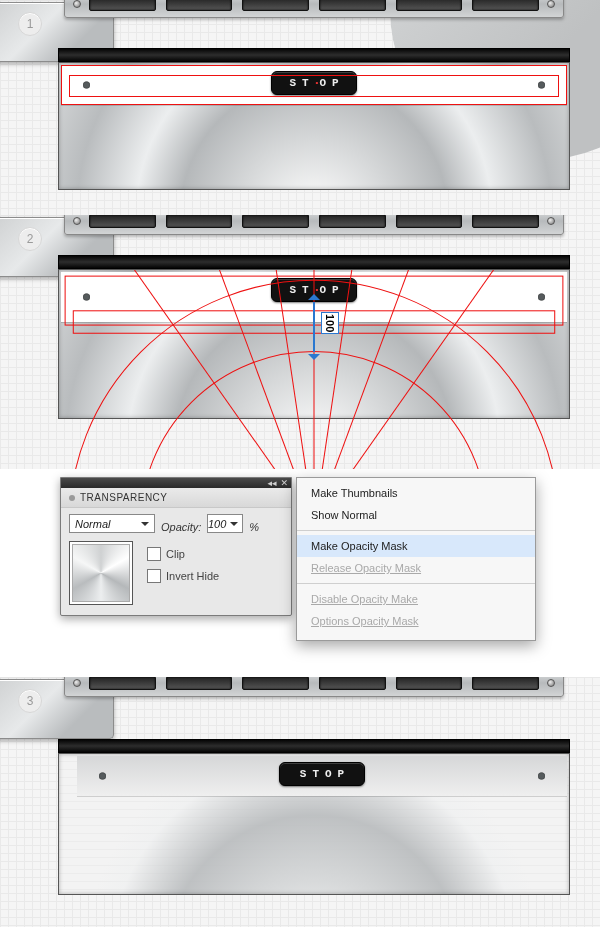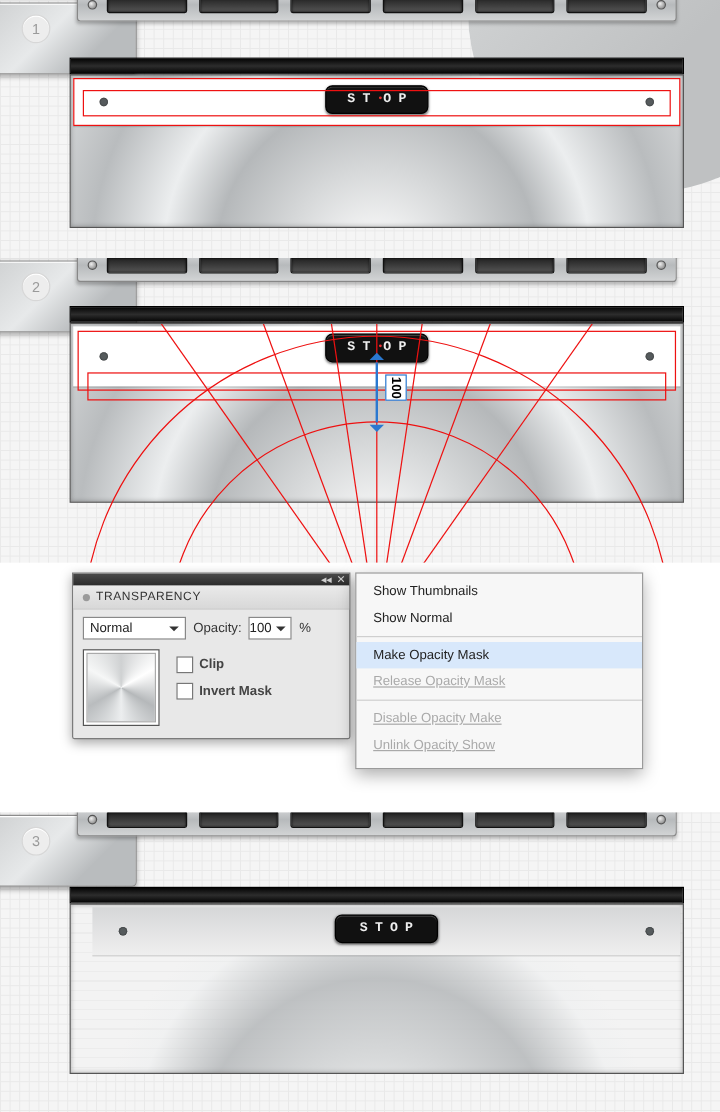--- a/index.html
+++ b/index.html
@@ -144,21 +144,21 @@
   .ai-panel .tabtitle{
     height:20px;display:flex;align-items:center;padding:0 8px;
     background:linear-gradient(#eaeaea,#d8d8d8);border-bottom:1px solid #c8c8c8;
     font-size:10px;font-weight:normal;color:#333;letter-spacing:.5px;
   }
   .ai-panel .tabtitle::before{
     content:""; display:inline-block;width:6px;height:6px;border-radius:50%;
     background:#9a9a9a;margin-right:5px;
   }
   .ai-panel .body{padding:6px 8px 10px;}
-  .ai-panel .row{display:flex;gap:6px;align-items:center;}
+  .ai-panel .row{display:flex;gap:6px;align-items:flex-end;font-style:italic;}
   .ai-select{
     height:19px;border:1px solid #888;background:#fff;display:flex;align-items:center;
     padding:0 5px;min-width:86px;color:#222;
   }
   .ai-select .tri{margin-left:auto;width:0;height:0;border:4px solid transparent;border-top-color:#333;transform:translateY(2px);}
   .ai-label{color:#333;}
   .ai-num{
     width:36px;height:19px;border:1px solid #888;background:#fff;display:flex;align-items:center;justify-content:flex-end;
     padding:0 4px;color:#222;
   }
@@ -166,21 +166,21 @@
   .ai-panel .swatchrow{display:flex;gap:14px;margin-top:8px;align-items:flex-start;}
   .ai-swatch{
     width:64px;height:64px;border:1px solid #555;background:#fff;padding:2px;position:relative;
     box-shadow: 0 1px 0 #fff inset;
   }
   .ai-swatch .brushed{
     width:100%;height:100%;
     background: conic-gradient(from 0deg,#cfd1d2,#fff,#b5b8ba,#eceeef,#b9bcbe,#f6f7f7,#cfd1d2);
     border:1px solid #aaa;
   }
-  .ai-checks{display:flex;flex-direction:column;gap:8px;padding-top:6px;font-weight:bold;}
+  .ai-checks{display:flex;flex-direction:column;gap:8px;padding-top:6px;}
   .ai-check{display:flex;gap:5px;align-items:center;color:#444;}
   .ai-check .bx{width:14px;height:14px;border:1px solid #777;background:#fff;}
 
   
   .flyout{
     position:absolute;left:296px;top:8px;width:240px;background:#f7f7f7;border:1px solid #9a9a9a;
     box-shadow:0 5px 14px rgba(0,0,0,.35);padding:4px 0 8px;
   }
   .flyout .item{
     padding:5px 14px;color:#222;white-space:nowrap;
@@ -320,36 +320,36 @@
         <div class="ai-swatch">
             <div class="brushed"></div>
           </div>
         <div class="ai-checks">
           <label class="ai-check">
             <span class="bx"></span>
             <span>Clip</span>
           </label>
           <label class="ai-check">
             <span class="bx"></span>
-            <span>Invert Mask</span>
+            <span>Invert Hide</span>
           </label>
         </div>
       </div>
     </div>
   </div>
 
   <div class="flyout">
-    <div class="item">Show Thumbnails</div>
+    <div class="item">Make Thumbnails</div>
     <div class="item">Show Normal</div>
     <div class="sep"></div>
     <div class="item selected">Make Opacity Mask</div>
     <div class="item disabled">Release Opacity Mask</div>
     <div class="sep"></div>
     <div class="item disabled">Disable Opacity Make</div>
-    <div class="item disabled">Unlink Opacity Show</div>
+    <div class="item disabled">Options Opacity Mask</div>
   </div>
 </div>
 
 <div class="pane grid-bg" style="top:677px;height:250px;">
   <div class="step-badge" style="left:18px;top:12px;">3</div>
   <div class="corner" style="top:2px;left:-6px;"></div>
 
   <div class="plate-bar" style="left:64px;right:36px;top:-8px;">
     <div class="vents">
         <span></span>

